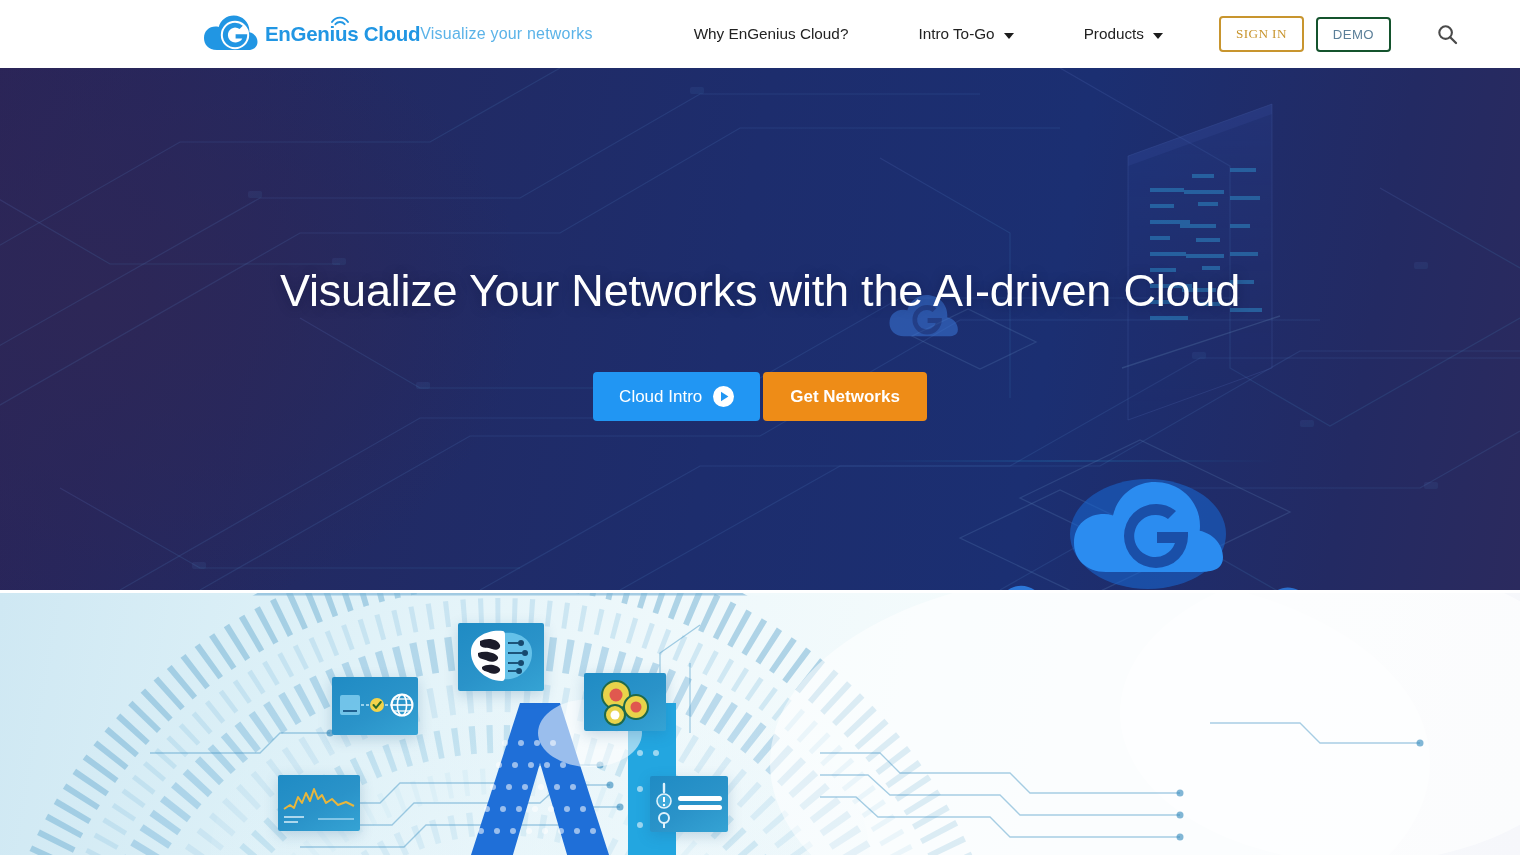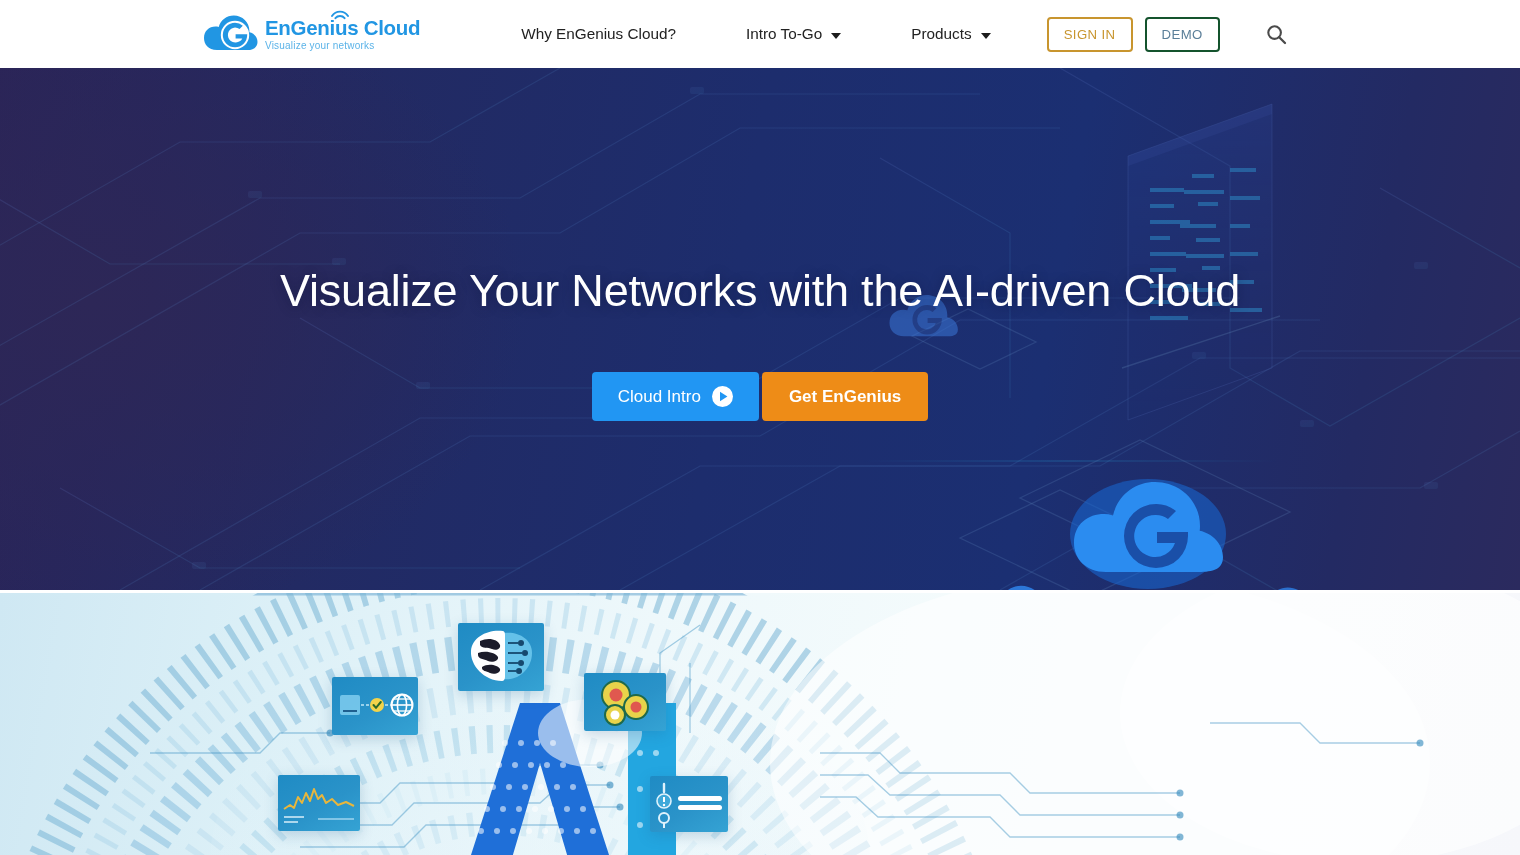--- a/index.html
+++ b/index.html
@@ -17,29 +17,29 @@
     display:flex; align-items:center;
     z-index:40;
   }
   .logo {
     display:flex; align-items:center;
     margin-left:203px;
     gap:6px;
     cursor:pointer;
   }
   .logo-mark { width:56px; height:48px; position:relative; flex:none; }
-  .logo-text { display:flex; flex-direction:column; justify-content:center; }
+  .logo-text { display:flex; justify-content:center;text-align:right; }
   .logo-title {
     font-size:20.5px; font-weight:bold; letter-spacing:-0.3px;
     color:#2196e3; line-height:1.05; white-space:nowrap;
     position:relative;
   }
   .logo-wifi { position:absolute; left:66px; top:-8px; width:18px; height:11px; }
   .logo-tag {
-    font-size:10px; color:#5bb3e8; letter-spacing:0.2px;
+    font-size:16px; color:#5bb3e8; letter-spacing:0.2px;
     line-height:1.1; margin-top:2px; white-space:nowrap;
   }
 
   .nav { display:flex; align-items:center; margin-left:70px; gap:8px; }
   .nav-item {
     font-size:15.3px; color:#222222;
     padding:0 31px; height:68px;
     display:flex; align-items:center; gap:9px;
     cursor:pointer; white-space:nowrap;
   }
@@ -52,21 +52,21 @@
   }
 
   .header-actions {
     display:flex; align-items:center; margin-left:25px; gap:12px;
   }
   .btn-signin {
     border:2px solid #c8952e; color:#c8952e;
     background:transparent;
     font-size:13.2px; letter-spacing:0.4px;
     padding:8px 15px; border-radius:4px;
-    cursor:pointer; white-space:nowrap;
+    cursor:pointer; white-space:nowrap;font-family:Liberation Serif, serif;
   }
   .btn-demo {
     border:2px solid #14532d; color:#5b7f99;
     background:transparent;
     font-size:13.2px; letter-spacing:0.4px;
     padding:8px 15px; border-radius:4px;
     cursor:pointer; white-space:nowrap;
   }
   .search-btn {
     margin-left:30px; width:30px; height:30px;
@@ -295,21 +295,21 @@
   <div class="hero-inner">
     <h1 class="hero-title">Visualize Your Networks with the AI-driven Cloud</h1>
     <div class="hero-ctas">
       <button class="btn-intro">
         <span>Cloud Intro</span>
         <svg width="21" height="21" viewBox="0 0 21 21">
           <circle cx="10.5" cy="10.5" r="10.5" fill="#ffffff"></circle>
           <path d="M8 5.8 L15.4 10.5 L8 15.2 Z" fill="#2196f3"></path>
         </svg>
       </button>
-      <button class="btn-get">Get EnGenius</button>
+      <button class="btn-get">Get Networks</button>
     </div>
   </div>
 </div>
 
 <div class="ai-section">
 
   <svg class="ai-layer" viewBox="0 0 1520 265" preserveAspectRatio="none">
     <defs>
       <radialGradient id="halo" cx="0.5" cy="1" r="0.9">
         <stop offset="0" stop-color="#ffffff" stop-opacity="0.95"></stop>

